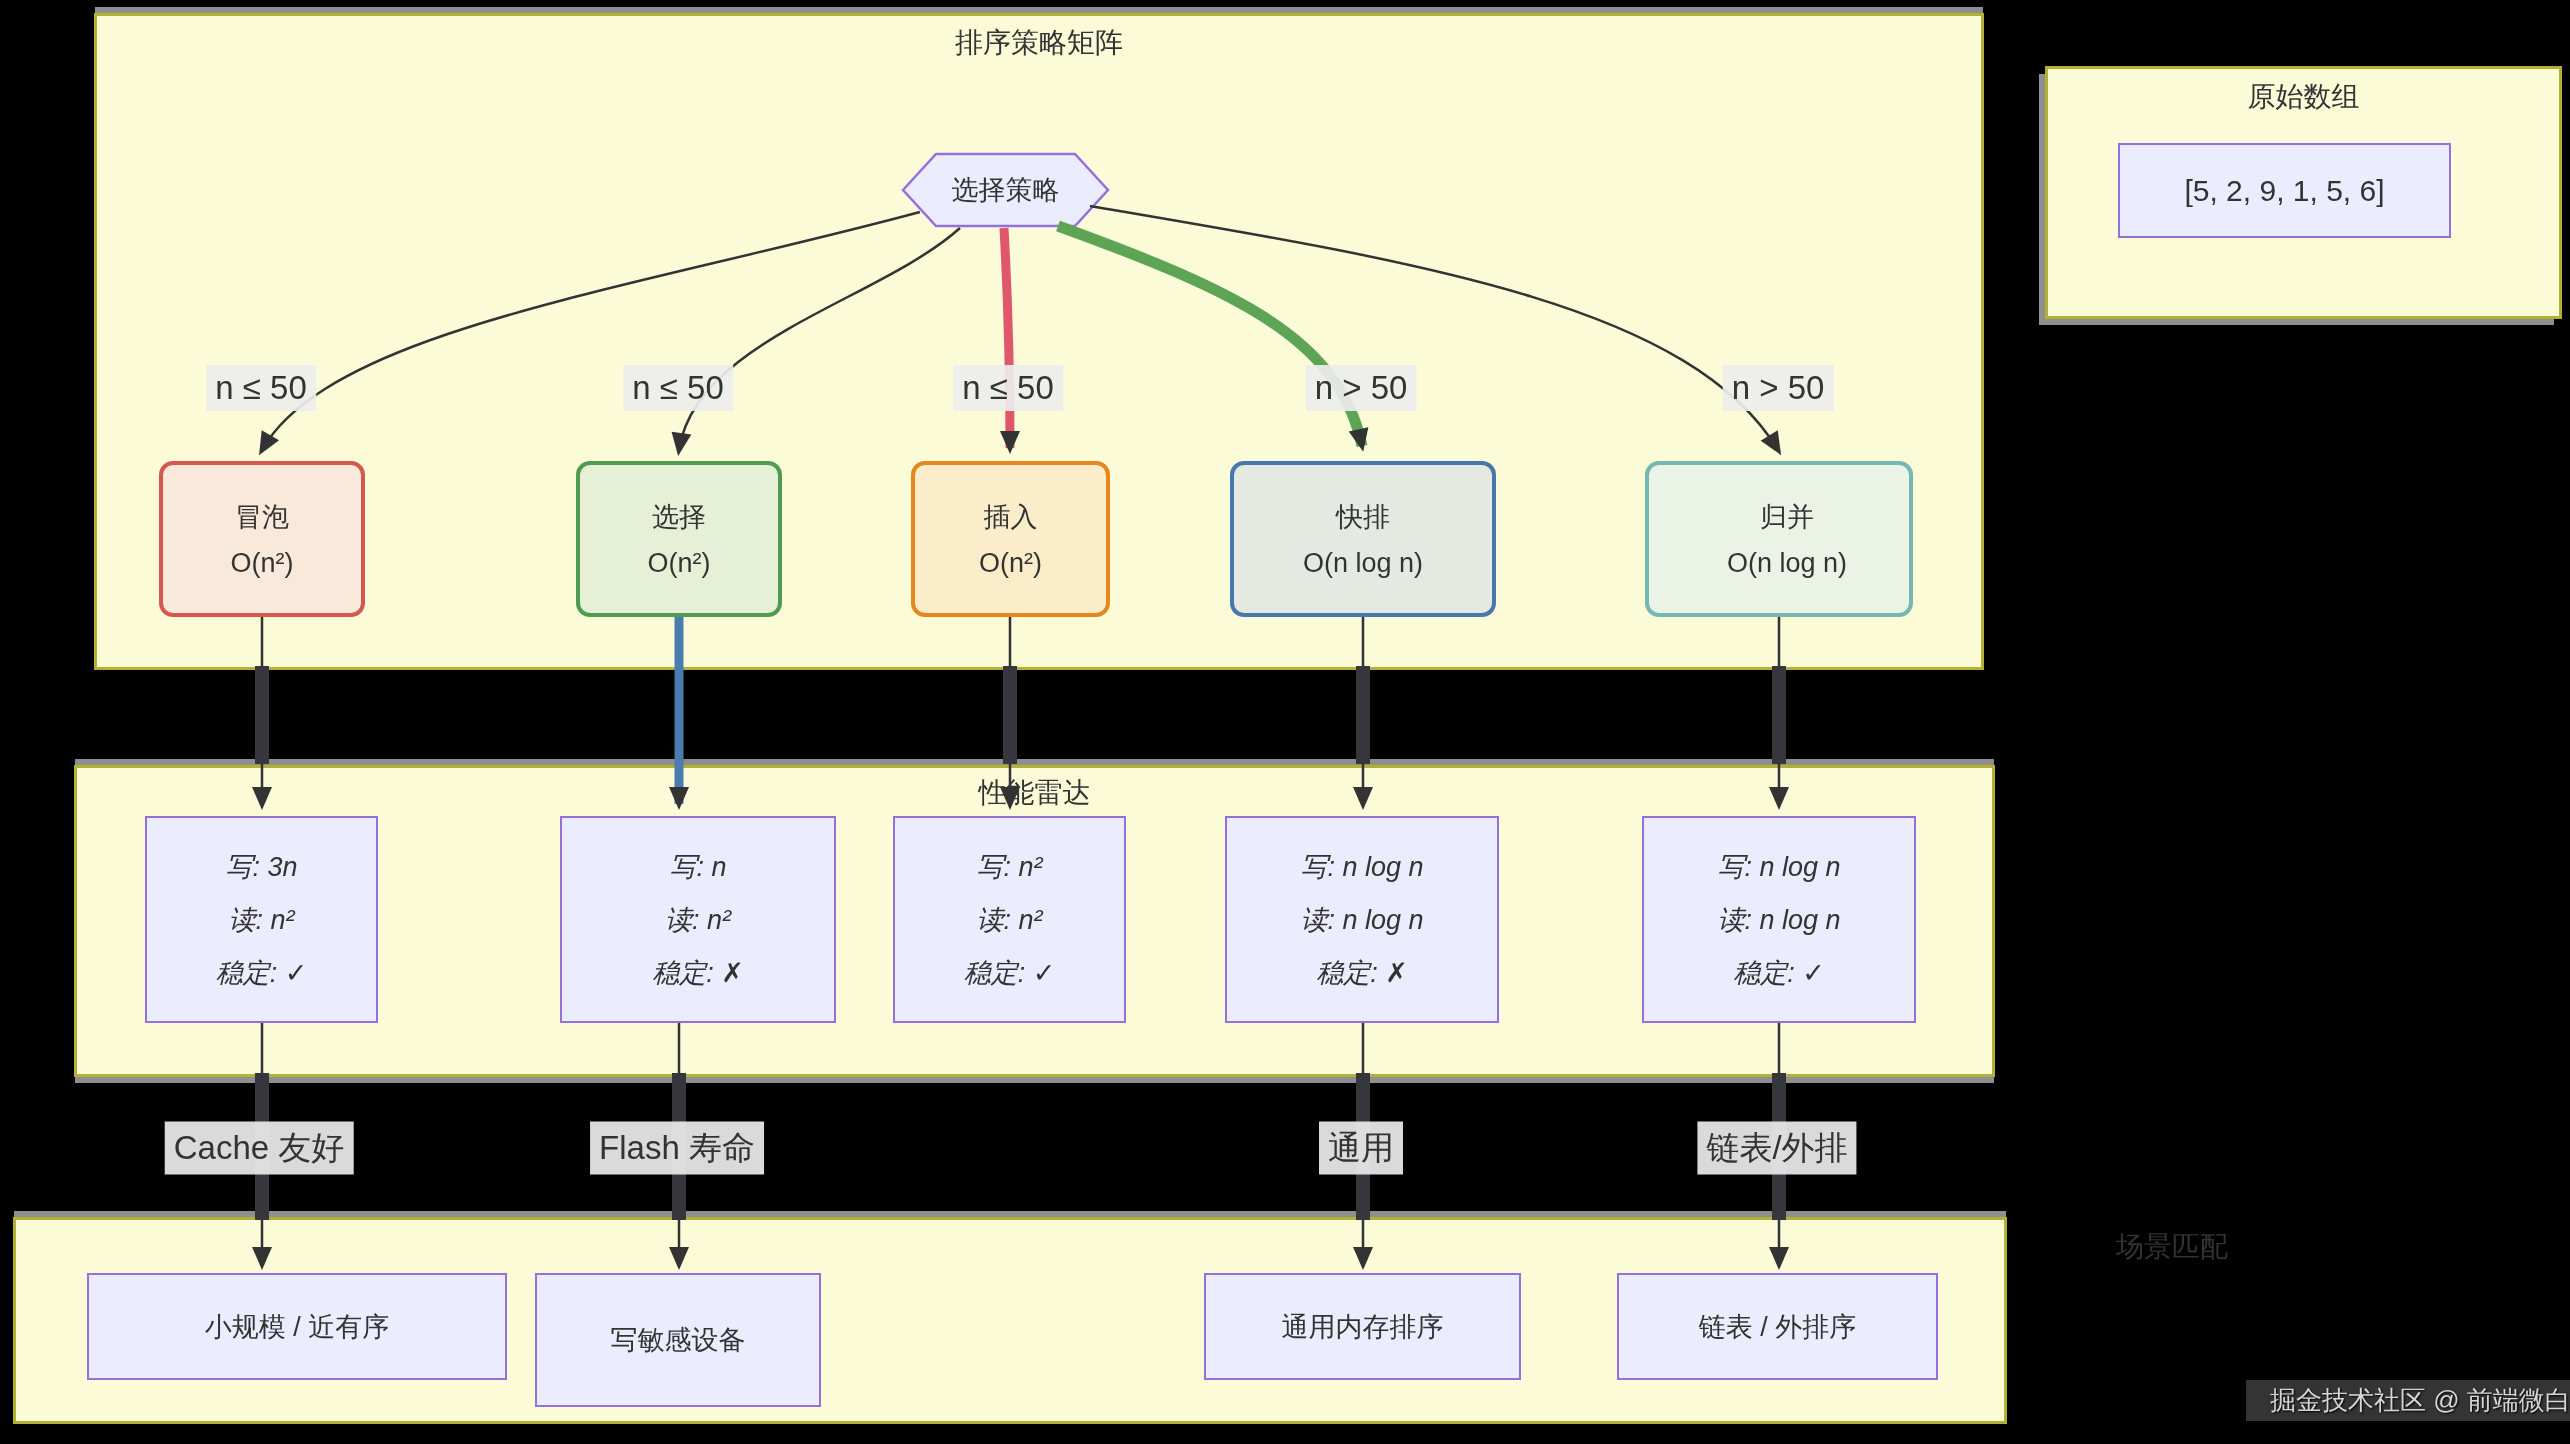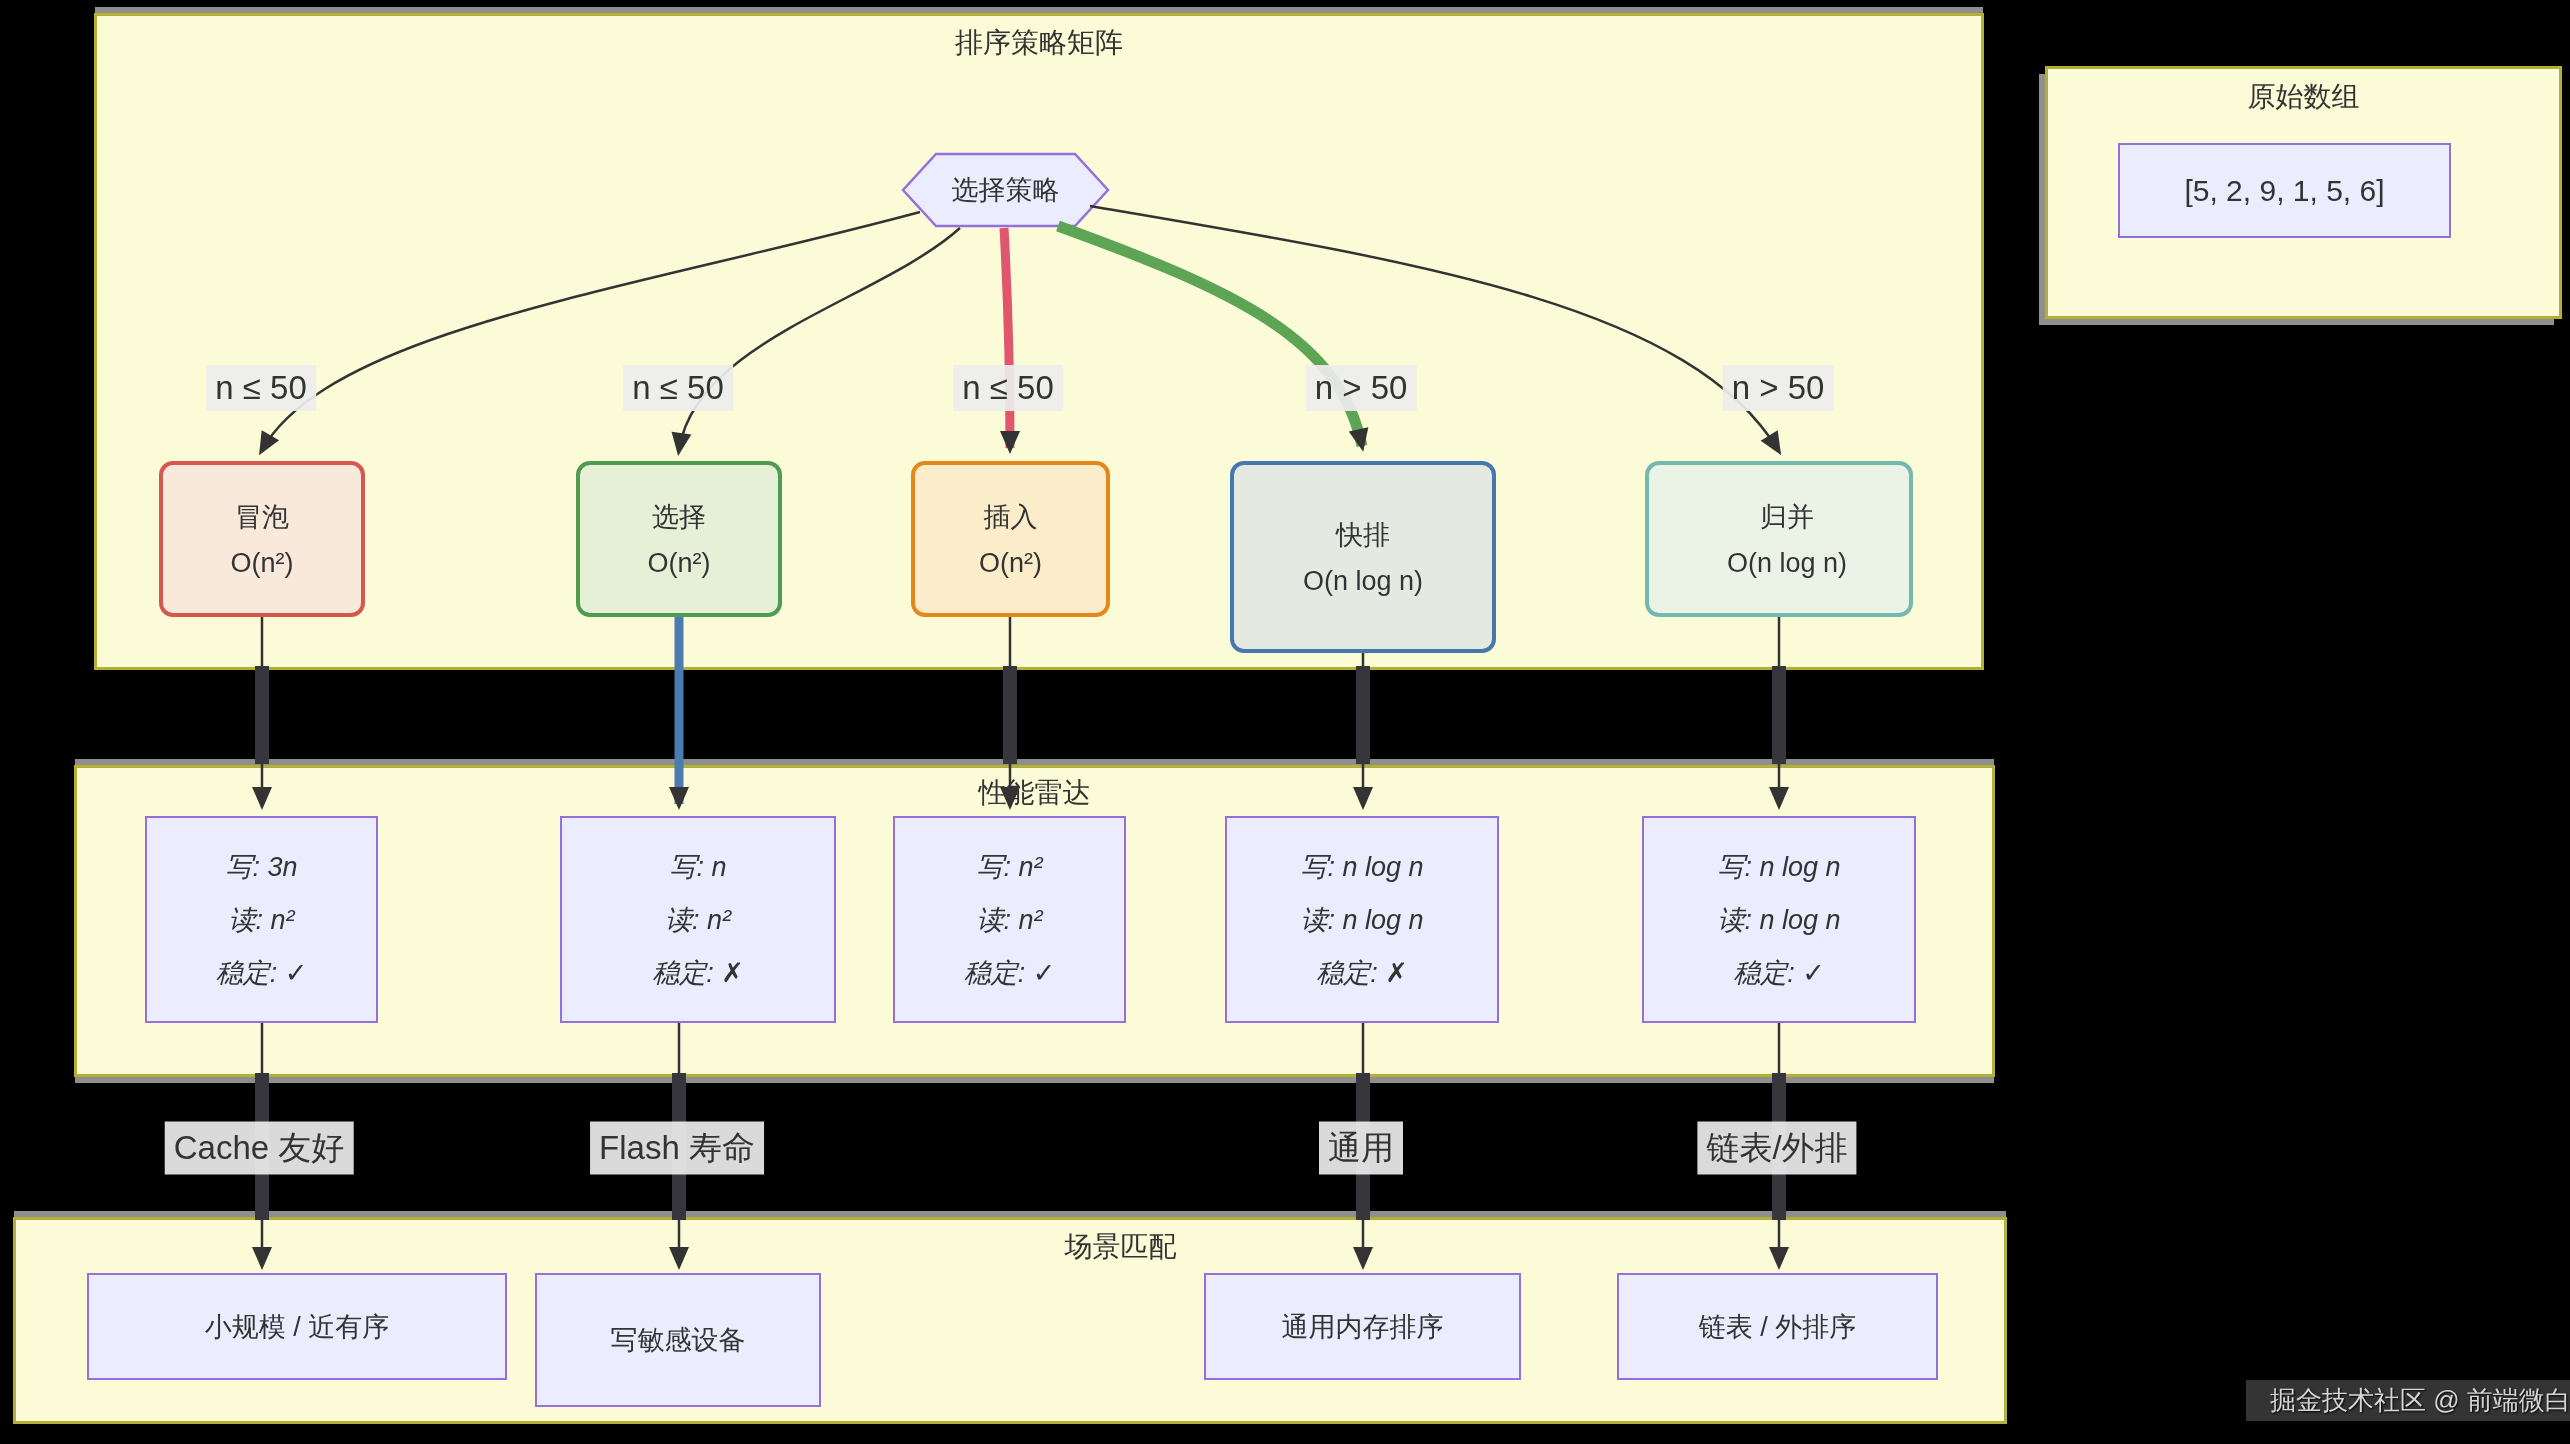--- a/index.html
+++ b/index.html
@@ -41,21 +41,21 @@
 
 <div id="canvas">
 
   <div class="section" style="left:94px;top:13px;width:1890px;height:657px;"></div>
   <div class="section mid" style="left:74px;top:765px;width:1921px;height:312px;"></div>
   <div class="section" style="left:13px;top:1217px;width:1994px;height:207px;"></div>
   <div class="section array" style="left:2045px;top:66px;width:517px;height:253px;"></div>
 
   <div class="sec-title" style="left:94px;top:24px;width:1890px;">排序策略矩阵</div>
   <div class="sec-title" style="left:74px;top:774px;width:1921px;">性能雷达</div>
-  <div class="sec-title" style="left:13px;top:1228px;width:2215px;">场景匹配</div>
+  <div class="sec-title" style="left:13px;top:1228px;width:2215px;text-align:right;">场景匹配</div>
   <div class="sec-title" style="left:2045px;top:78px;width:517px;">原始数组</div>
 
   <svg id="edges" width="2570" height="1444" viewBox="0 0 2570 1444">
     <defs>
       <marker id="ah" markerUnits="userSpaceOnUse" markerWidth="28" markerHeight="26" refX="19" refY="12" orient="auto">
         <path d="M2,2 L25,12 L2,22 Z" fill="#333"></path>
       </marker>
     </defs>
 
     <polygon points="903,190 936,154 1075,154 1108,190 1075,226 936,226" fill="#ececff" stroke="#9370db" stroke-width="2.5"></polygon>
@@ -101,21 +101,21 @@
     <div>O(n²)</div>
   </div>
   <div class="node algo" style="left:576px;top:461px;width:206px;height:156px;background:#e6f0d7;border-color:#4f9b4f;">
     <div>选择</div>
     <div>O(n²)</div>
   </div>
   <div class="node algo" style="left:911px;top:461px;width:199px;height:156px;background:#fcedca;border-color:#e4871c;">
     <div>插入</div>
     <div>O(n²)</div>
   </div>
-  <div class="node algo" style="left:1230px;top:461px;width:266px;height:192px;background:#e4eae1;border-color:#4677ad;">
+  <div class="node algo" style="left:1230px;top:461px;width:266px;height:156px;background:#e4eae1;border-color:#4677ad;">
     <div>快排</div>
     <div>O(n log n)</div>
   </div>
   <div class="node algo" style="left:1645px;top:461px;width:268px;height:156px;background:#ebf3e6;border-color:#74b8af;padding-left:16px;">
     <div>归并</div>
     <div>O(n log n)</div>
   </div>
 
   <div class="node lav stat" style="left:145px;top:816px;width:233px;height:207px;">
     <div>写: 3n</div>

